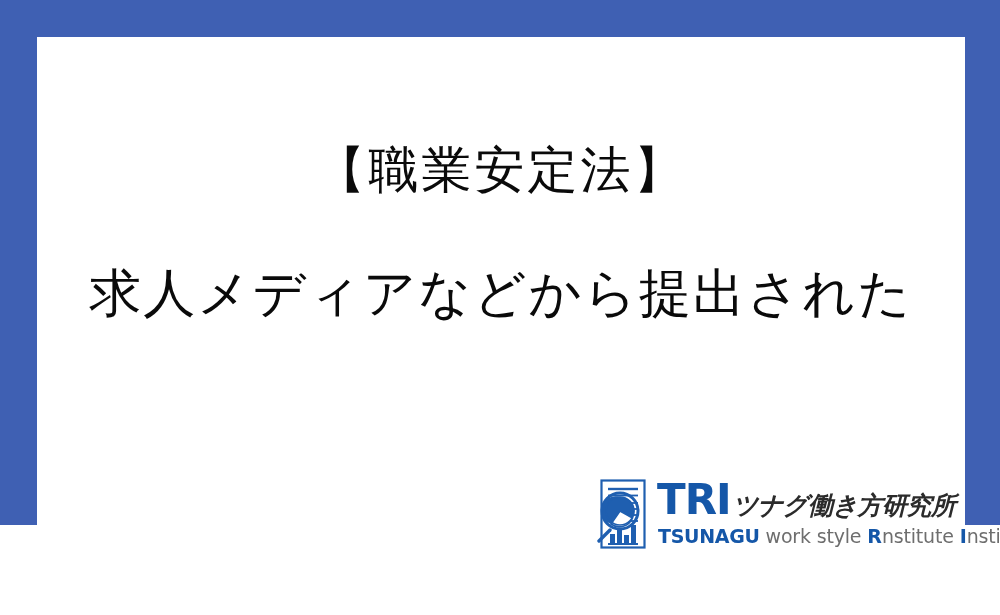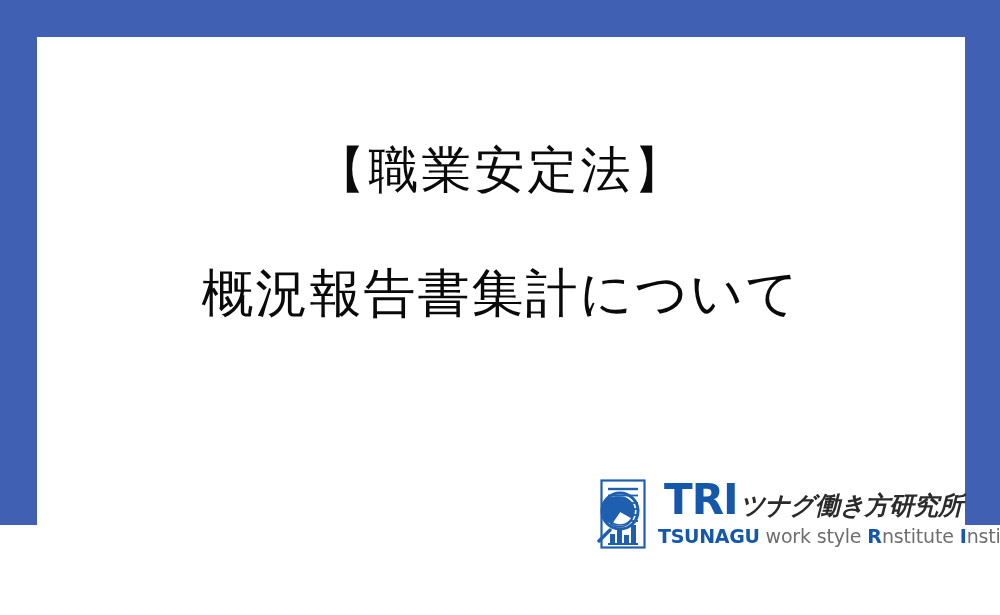--- a/index.html
+++ b/index.html
@@ -92,21 +92,21 @@
   .logo-text {
     position: absolute;
     left: 60px;
     top: 0px;
     width: 288px;
     height: 72px;
   }
 
   .logo-row-top {
     position: absolute;
-    left: 7px;
+    left: 0;
     top: 0px;
     height: 44px;
     display: flex;
     align-items: baseline;
     white-space: nowrap;
     text-align: right;
   }
 
   .logo-tri {
     font-family: "DejaVu Sans", "Liberation Sans", sans-serif;
@@ -161,21 +161,21 @@
 <body>
 
 <div class="slide">
   <div class="card">
 
     <div class="headline-area">
 
       <div class="title-bracketed">【職業安定法】</div>
 
       <div class="subtitle-lines">
-        <div class="subtitle-line">概況報告書集計について</div>
+        <div class="subtitle-line">求人メディアなどから提出された</div>
       </div>
 
     </div>
 
     <div class="logo">
 
       <div class="logo-mark">
         <svg width="52" height="72" viewBox="0 0 52 72" xmlns="http://www.w3.org/2000/svg">
 
           <rect x="4.5" y="2.5" width="43" height="67" fill="#FFFFFF" stroke="#1F5FB0" stroke-width="2.2"></rect>

